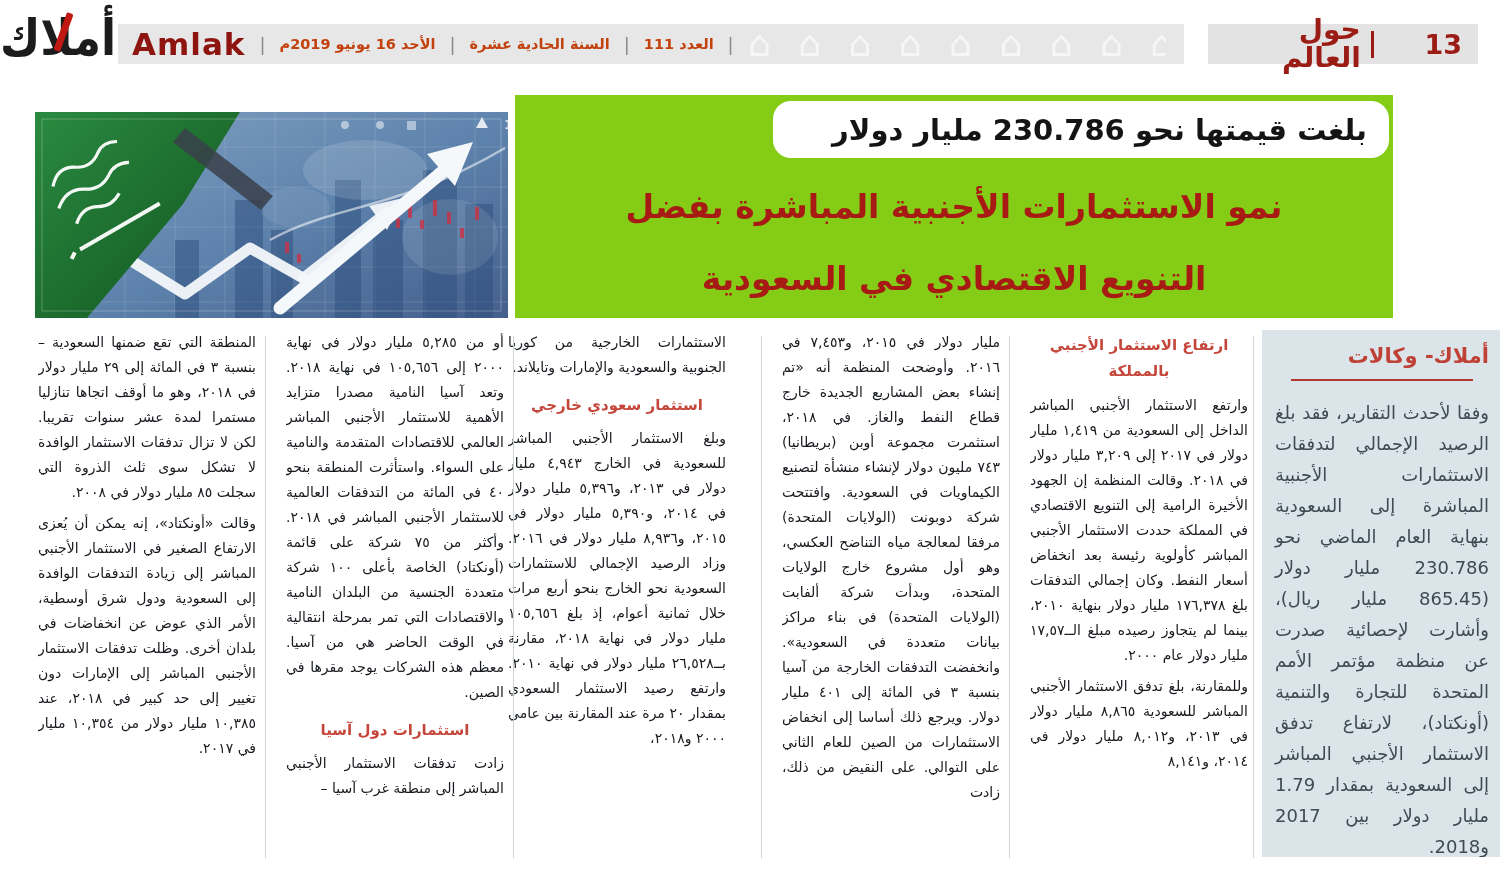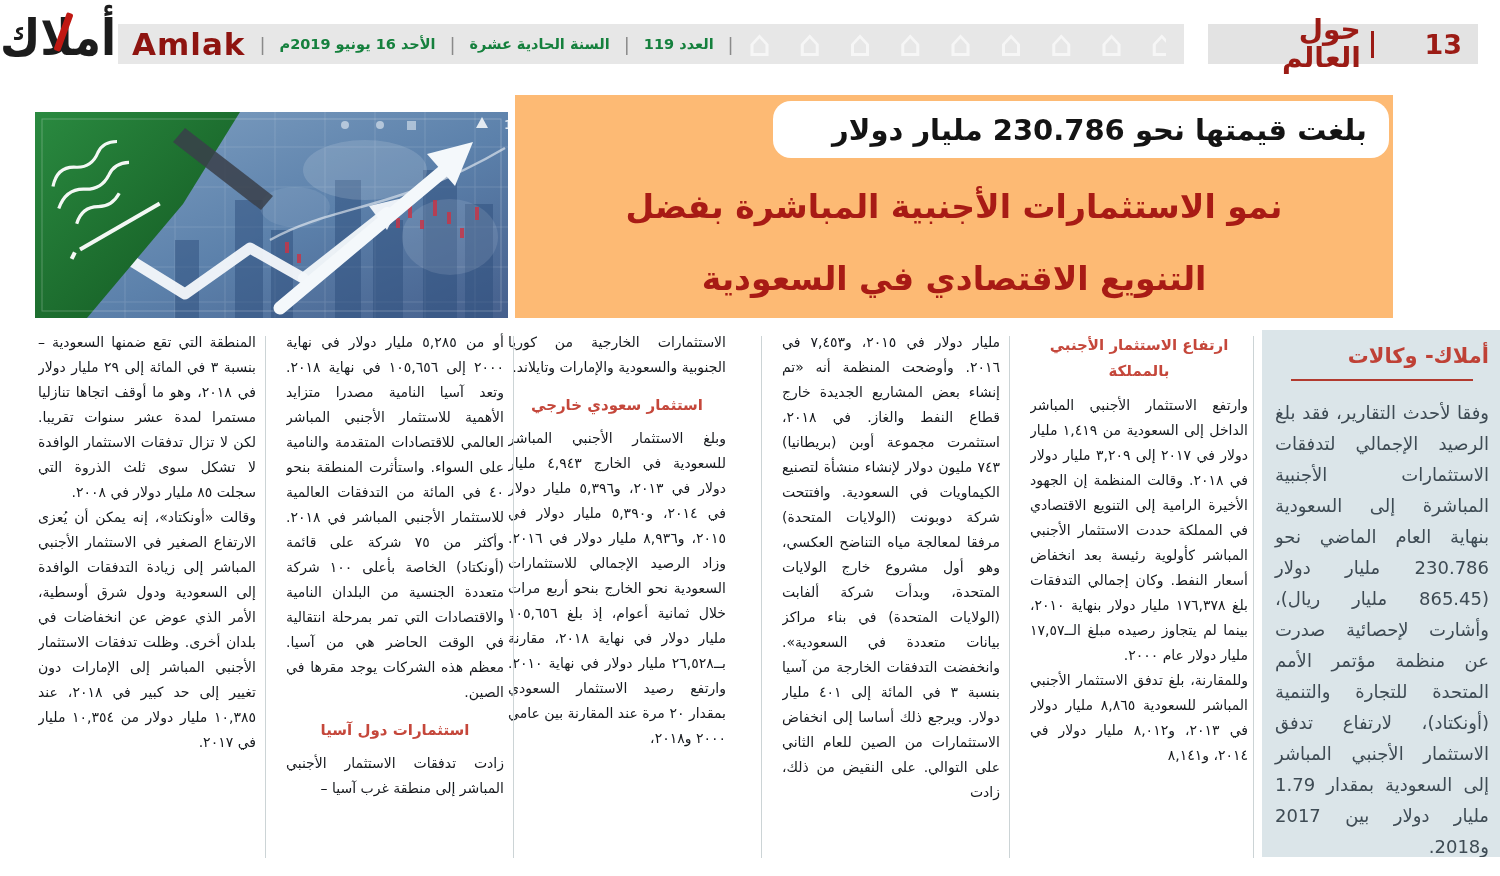--- a/index.html
+++ b/index.html
@@ -17,47 +17,47 @@
   .stitle{font-size:28px;font-weight:bold;color:#9b1b15;line-height:1;}
   .amlak-logo{position:absolute;top:8px;left:16px;width:100px;height:76px;direction:rtl;}
   .amlak-text{font-size:44px;font-weight:bold;color:#1c1c1c;letter-spacing:-2px;display:inline-block;transform:scaleY(1.15);transform-origin:top right;}
   .amlak-accent{position:absolute;left:44px;top:4px;width:7px;height:40px;background:#c0181.. ;background:#c01812;transform:rotate(20deg);border-radius:2px;}
   .masthead-bar{
     position:absolute;top:24px;left:118px;width:1066px;height:40px;background:#e7e7e7;
     display:flex;direction:ltr;align-items:center;gap:14px;padding:0 18px 0 14px;box-sizing:border-box;overflow:hidden;
   }
   .wordmark{font-size:31px;font-weight:bold;color:#8e1410;line-height:1;letter-spacing:1px;}
   .sep{color:#8a8a8a;font-size:18px;}
-  .meta{font-size:14.5px;color:#15803d;font-weight:bold;white-space:nowrap;}
+  .meta{font-size:14.5px;color:#c2410c;font-weight:bold;white-space:nowrap;}
   .houses{
     flex:1;direction:ltr;text-align:right;font-size:36px;color:#ffffff;opacity:.65;
     letter-spacing:8px;white-space:nowrap;overflow:hidden;line-height:40px;height:40px;
   }
   
   .photo{position:absolute;left:35px;top:112px;width:473px;height:206px;}
   
-  .headline-wrap{position:absolute;left:515px;top:95px;width:878px;height:223px;background:#fdba74;}
+  .headline-wrap{position:absolute;left:515px;top:95px;width:878px;height:223px;background:#84cc16;}
   .kicker-box{
     position:absolute;top:6px;left:258px;right:4px;height:57px;background:#ffffff;border-radius:18px;
     display:flex;align-items:center;padding:0 22px;box-sizing:border-box;
     font-size:29px;font-weight:bold;color:#141414;
   }
   .headline{position:absolute;top:76px;left:0;right:0;text-align:center;color:#a81b15;font-weight:bold;font-size:33px;line-height:72px;}
   
   .col{position:absolute;top:330px;height:546px;overflow:hidden;box-sizing:border-box;text-align:justify;}
   .col1{
     left:1262px;width:240px;height:527px;background:#dbe5e9;padding:12px 13px;
     color:#3e4b54;font-size:18px;line-height:31px;
   }
   .col1 h3{margin:2px 0 10px;font-size:21px;font-weight:bold;color:#bf4136;text-align:right;line-height:1.2;}
   .byline-rule{width:85%;height:2px;background:#b23a2f;margin:0 auto 16px;}
   .col1 p{margin:0;}
   .colw{width:218px;font-size:14px;line-height:25px;color:#16191d;}
   .colw p{margin:0;}
-  .colw p + p{}
+  .colw p + p{margin-top:6px;}
   .colw h4{margin:2px 0 9px;font-size:15px;line-height:26px;font-weight:bold;color:#c5473b;text-align:center;}
   .colw h4.mid{margin:12px 0 8px;}
   .col2{left:1030px;}
   .col3{left:782px;}
   .col4{left:508px;}
   .col5{left:286px;}
   .col6{left:38px;}
   .vrule{position:absolute;top:336px;height:522px;width:1px;background:#ccd4d6;}
 </style>
 </head>
@@ -70,21 +70,21 @@
     <span class="amlak-accent"></span>
   </div>
 
   <div class="masthead-bar">
     <span class="wordmark">Amlak</span>
     <span class="sep">|</span>
     <span class="meta">الأحد  16  يونيو 2019م</span>
     <span class="sep">|</span>
     <span class="meta">السنة الحادية عشرة</span>
     <span class="sep">|</span>
-    <span class="meta">العدد  119</span>
+    <span class="meta">العدد  111</span>
     <span class="sep">|</span>
     <div class="houses">⌂ ⌂ ⌂ ⌂ ⌂ ⌂ ⌂ ⌂ ⌂ ⌂ ⌂ ⌂</div>
   </div>
 
   <div class="section-box">
     <span class="pnum">13</span>
     <span class="vbar"></span>
     <span class="stitle">حول العالم</span>
   </div>
 

